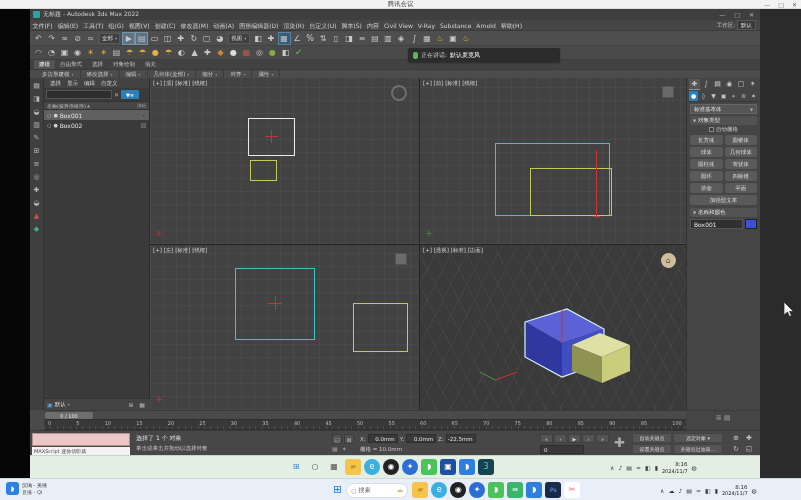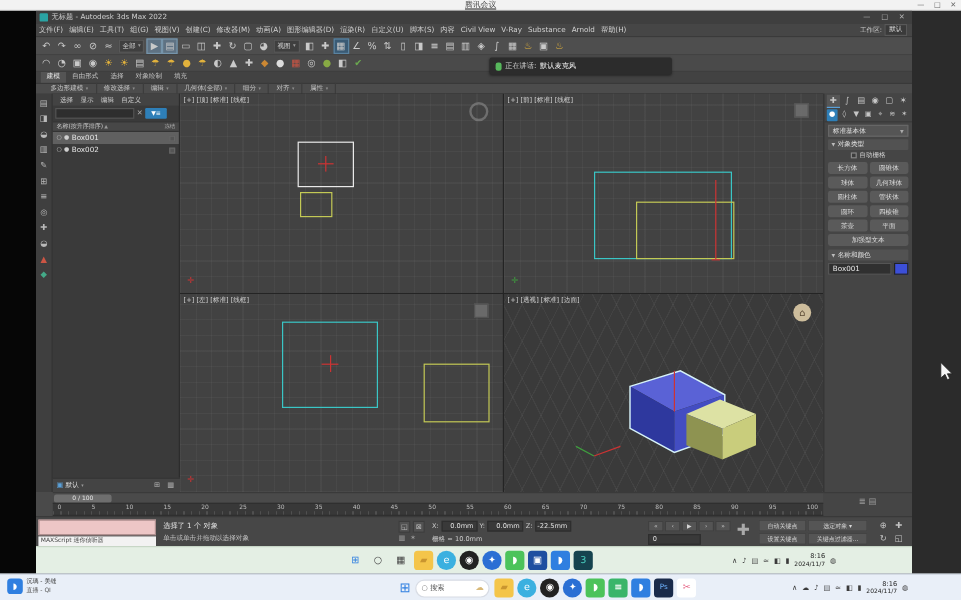--- a/index.html
+++ b/index.html
@@ -3,21 +3,21 @@
 <meta charset="utf-8">
 <style>
   * { margin:0; padding:0; box-sizing:border-box; }
   body { background:#222; font-family:"DejaVu Sans",sans-serif; }
   .screen { position:relative; width:801px; height:500px; background:#111; overflow:hidden;
             font-family:"DejaVu Sans",sans-serif; }
   .abs { position:absolute; }
 
   
   #topbar { left:0; top:0; width:801px; height:9px; background:#f2f2f2; border-bottom:1px solid #ddd; }
-  #topbar .title { position:absolute; left:0; right:0; top:0; text-align:center; font-size:6.5px; color:#444; line-height:9px;text-decoration:underline; }
+  #topbar .title { position:absolute; left:0; right:0; top:0; text-align:center; font-size:6.5px; color:#444; line-height:9px; }
   #topbar .wc { position:absolute; right:4px; top:0; display:flex; gap:8px; font-size:6px; color:#666; line-height:9px; }
 
   
   #host-left { left:0; top:9px; width:30px; height:469px; background:#060606; }
   #host-right { left:760px; top:9px; width:41px; height:469px; background:#2b2b2b; }
 
   
   #maxwin { left:30px; top:9px; width:730px; height:446px; background:#4a4a4a; }
   .titlebar { left:0; top:0; width:730px; height:11px; background:#3f3f3f; display:flex; align-items:center; }
   .titlebar .logo { width:7px; height:7px; margin:0 3px 0 3px; background:#2aa3a3; border-radius:1px; }

